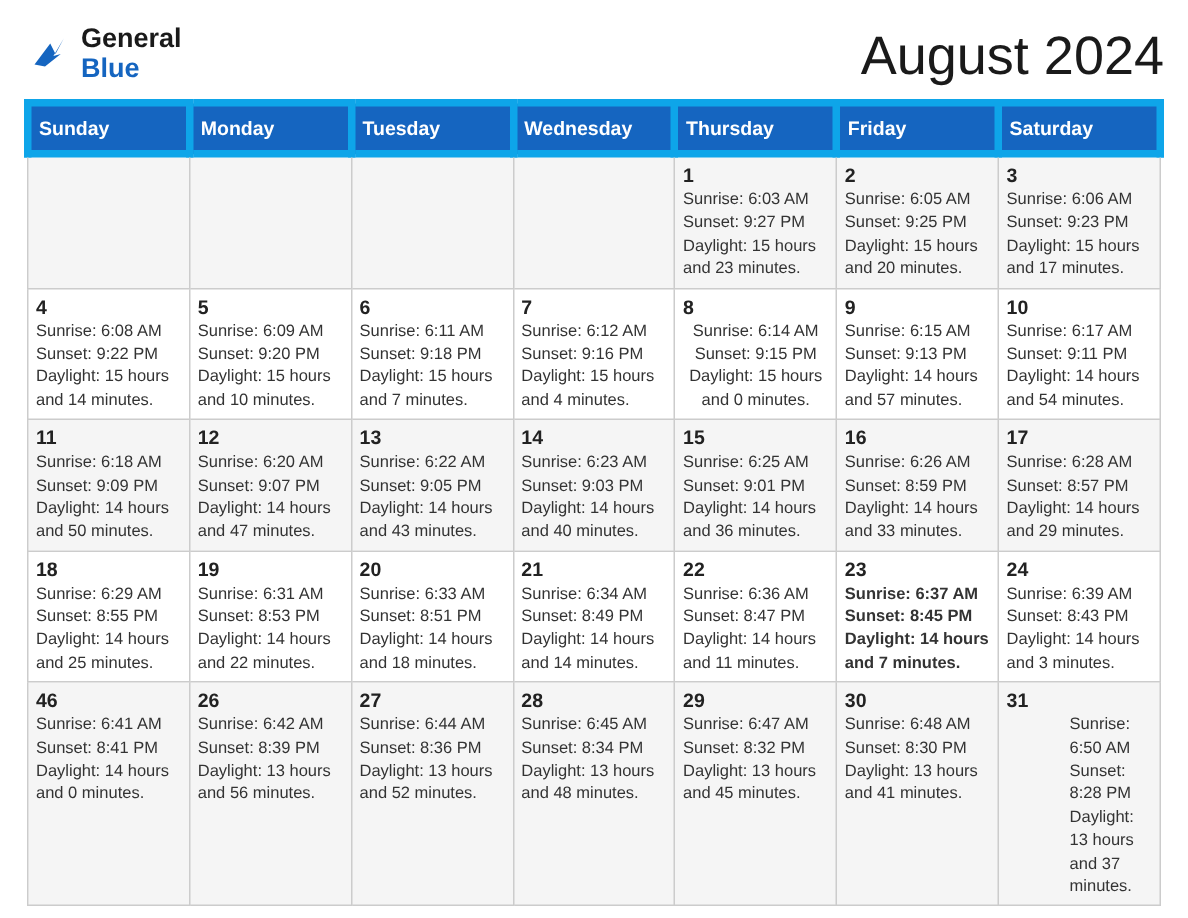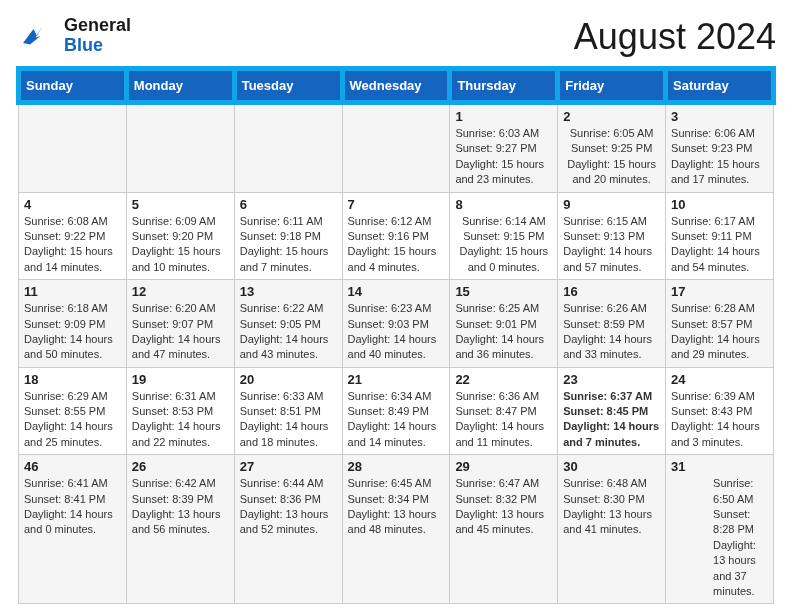--- a/index.html
+++ b/index.html
@@ -12,21 +12,21 @@
     }
     .header-section {
       display: flex;
       align-items: flex-start;
       justify-content: space-between;
       margin-bottom: 8px;
     }
     .logo {
       display: flex;
       align-items: center;
-      gap: 20px;
+      gap: 10px;
     }
     .logo-text {
       font-size: 18px;
       font-weight: bold;
       color: #1a1a1a;
       line-height: 1.1;
     }
     .logo-text .blue { color: #1565c0; }
     .logo-bird {
       width: 28px;
@@ -123,21 +123,21 @@
         <td></td>
         <td>
           <span class="day-number">1</span>
           <div class="day-info" style="white-space: pre-line;">Sunrise: 6:03 AM
 Sunset: 9:27 PM
 Daylight: 15 hours
 and 23 minutes.</div>
         </td>
         <td>
           <span class="day-number">2</span>
-          <div class="day-info" style="white-space: pre-line; text-align: center;">Sunrise: 6:05 AM
+          <div class="day-info" style="white-space: pre-line;">Sunrise: 6:05 AM
 Sunset: 9:25 PM
 Daylight: 15 hours
 and 20 minutes.</div>
         </td>
         <td>
           <span class="day-number">3</span>
           <div class="day-info" style="white-space: pre-line;">Sunrise: 6:06 AM
 Sunset: 9:23 PM
 Daylight: 15 hours
 and 17 minutes.</div>

